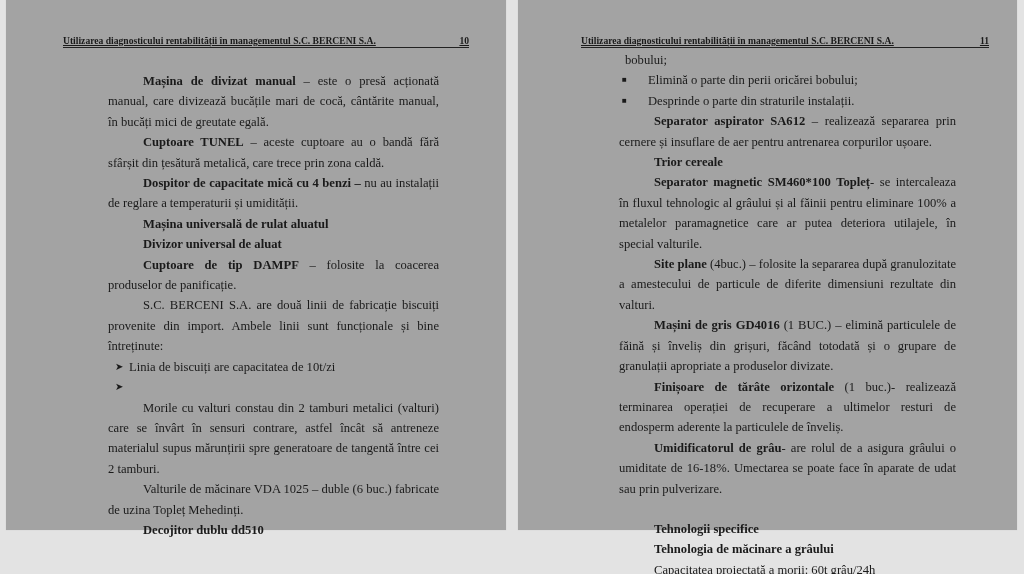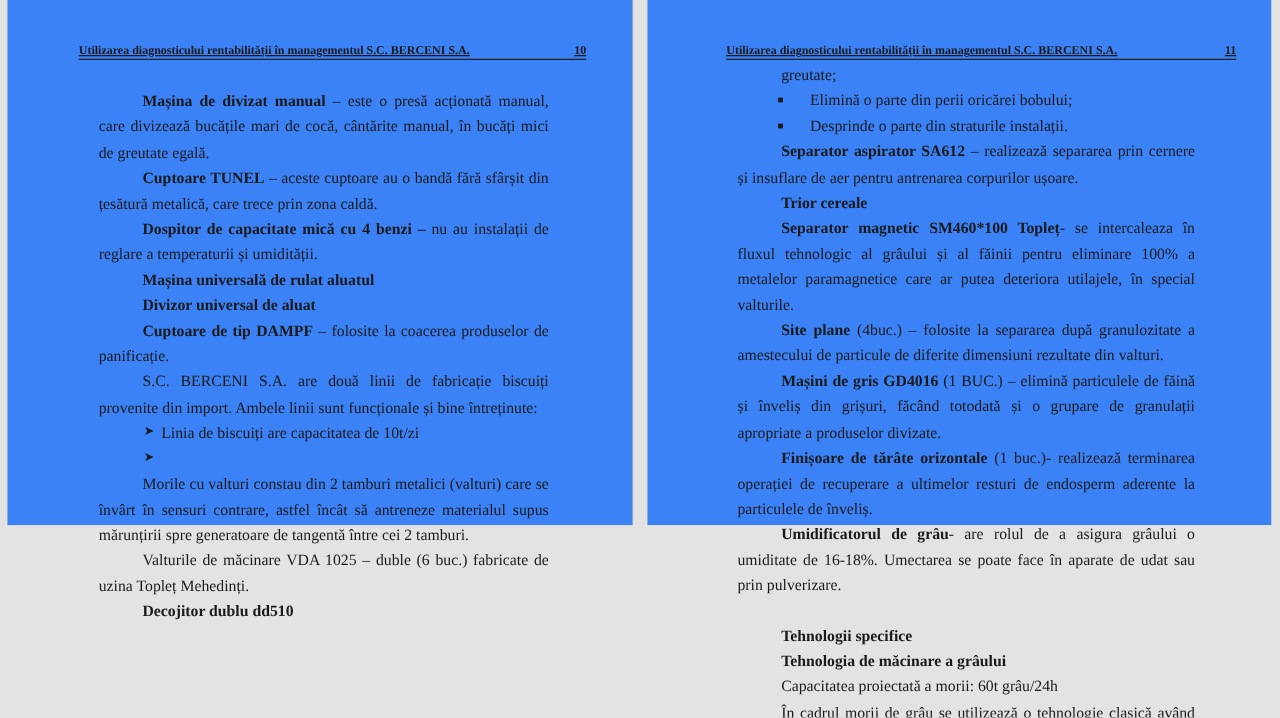--- a/index.html
+++ b/index.html
@@ -4,41 +4,41 @@
 <style>
   html, body { margin:0; padding:0; }
   body {
     width:1024px; height:574px; overflow:hidden;
     background:#e3e3e3;
     font-family: "Liberation Serif", "DejaVu Serif", serif;
     color:#1a1a1a;
     position:relative;
   }
   .page {
-    position:absolute; top:0; height:420px; background:#3b82f6;
+    position:absolute; top:0; height:530px; background:#a3a3a3;
     box-shadow: 0 0 1px #c8c8c8;
   }
   #page-left { left:6px; width:500px; }
   #page-right { left:518px; width:499px; }
   .header {
     position:absolute; top:34px; height:12px;
     border-bottom:1.3px solid #222;
     font-size:9.6px; font-weight:bold; text-decoration:underline;
     display:flex; justify-content:space-between; align-items:flex-end;
     line-height:11px; padding-bottom:1px;
   }
   #page-left .header { left:57px; width:406px; }
   #page-right .header { left:63px; width:408px; }
   .body {
     position:absolute; font-size:12.6px; line-height:20.4px;
   }
   #page-left .body { left:73px; top:71px; width:360px; }
   #page-right .body { left:72px; top:50px; width:366px; }
   p { margin:0; text-align:justify; }
-  p.ind { text-indent:35px; }
+  p.ind { text-indent:35px;margin-left:29px; }
   p.noj { text-align:left; }
   b { font-weight:bold; }
   .uline { text-decoration-color:#2f5fb3; }
   .bullet-arrow { padding-left:36px; display:flex; }
   .bullet-arrow .mk { width:14px; font-size:10px; }
   .bullet-sq { padding-left:32px; display:flex; }
   .bullet-sq .mk { width:26px; font-size:8px; line-height:20px; }
   .gap { height:20px; }
 </style>
 </head>
@@ -69,21 +69,21 @@
     <p class="ind noj"><b>Decojitor dublu dd510</b></p>
   </div>
 </div>
 
 <div class="page" id="page-right">
   <div class="header">
     <span>Utilizarea diagnosticului rentabilității în managementul S.C. BERCENI S.A.</span>
     <span>11</span>
   </div>
   <div class="body">
-    <p class="noj" style="padding-left:35px"><span>greutate;</span></p>
+    <p class="noj" style="padding-left:35px"><span>bobului;</span></p>
     <div class="bullet-sq">
         <span class="mk">■</span>
         <span>Elimină o parte din perii oricărei bobului;</span>
       </div>
     <div class="bullet-sq">
         <span class="mk">■</span>
         <span>Desprinde o parte din straturile instalații.</span>
       </div>
     <p class="ind"><b>Separator aspirator SA612</b><span> – realizează separarea prin cernere și insuflare de aer pentru antrenarea corpurilor ușoare.</span></p>
     <p class="ind noj"><b>Trior cereale</b></p>

